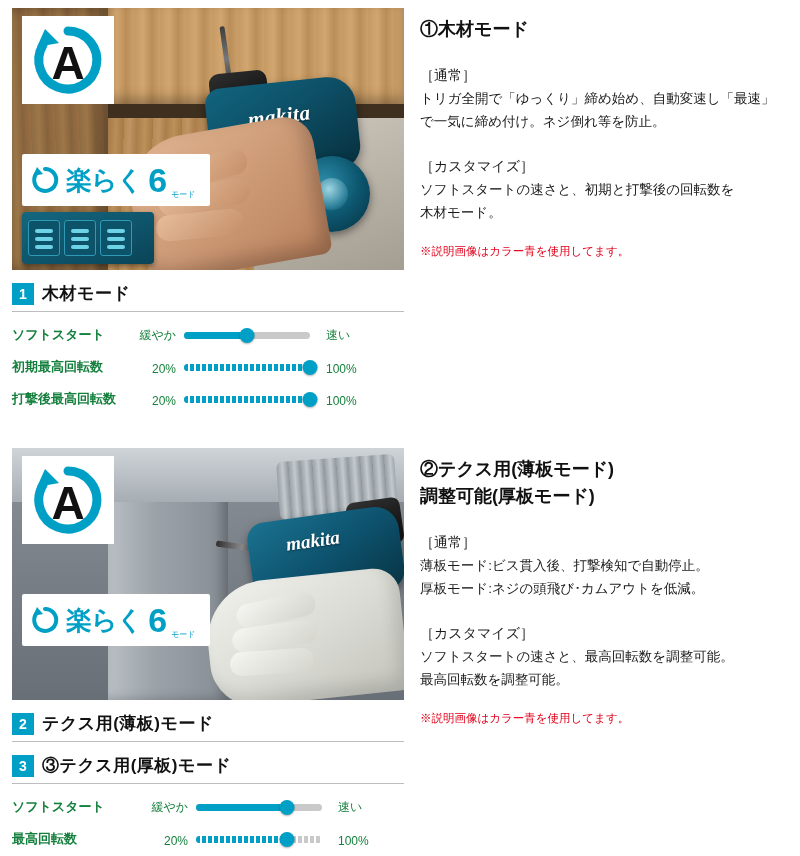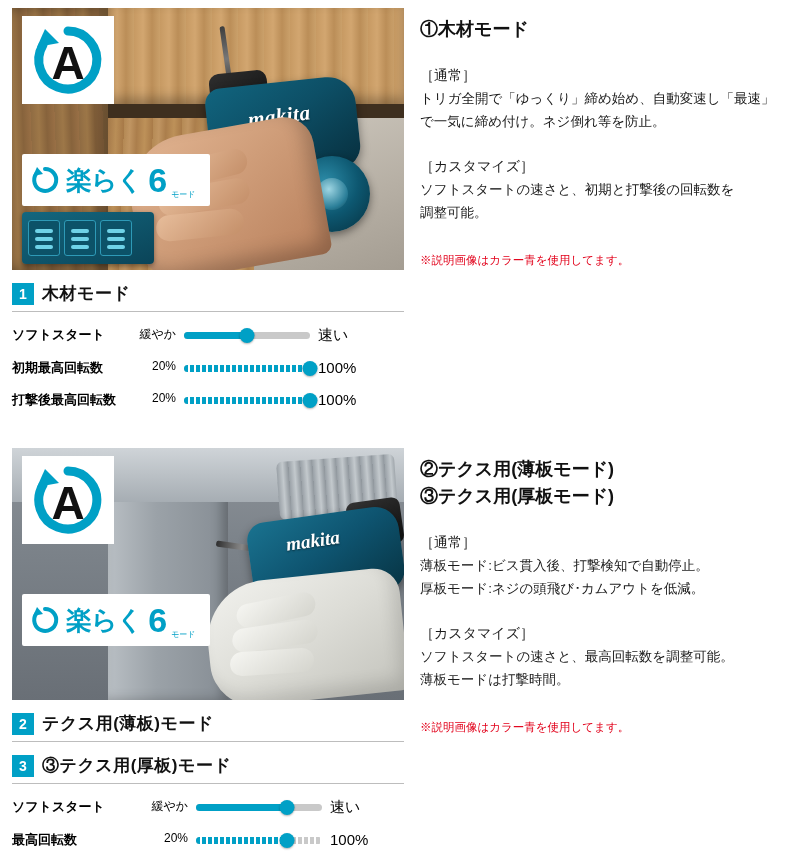--- a/index.html
+++ b/index.html
@@ -341,38 +341,38 @@
   }
   .hr-line {
     border: 0;
     border-top: 1px solid #bdbdbd;
     margin: 6px 0 0 0;
   }
 
   
   .slider-row {
     display: flex;
-    align-items: flex-start;
+    align-items: flex-end;
     margin-top: 14px;
     font-size: 13px;
-    color: #000000;
+    color: #15803d;
   }
   .sr-label {
     font-weight: bold;
     white-space: nowrap;
   }
   .sr-left {
     text-align: right;
     white-space: nowrap;
     font-size: 12px;
   }
   .sr-right {
     white-space: nowrap;
-    font-size: 15px;
-    margin-left: 0;
+    font-size: 12px;
+    margin-left: 8px;
   }
   .track {
     position: relative;
     flex: 0 0 auto;
     height: 18px;
     margin: 0 8px;
     display: flex;
     align-items: center;
   }
   .track .rail {
@@ -420,21 +420,21 @@
     margin-top: 20px;
     font-size: 13.5px;
     line-height: 1.72;
     color: #1a1a1a;
   }
   .rt-head {
     font-size: 14px;
     color: #1a1a1a;
   }
   .rt-note {
-    margin-top: 29px;
+    margin-top: 20px;
     font-size: 11.5px;
     color: #e2001a;
   }
 </style>
 </head>
 <body>
 
 <div class="page">
 
   <div class="section sec1">
@@ -527,21 +527,21 @@
 
       <div class="rt-block">
         <div class="rt-head">［通常］</div>
         <div>トリガ全開で「ゆっくり」締め始め、自動変速し「最速」</div>
         <div>で一気に締め付け。ネジ倒れ等を防止。</div>
       </div>
 
       <div class="rt-block">
         <div class="rt-head">［カスタマイズ］</div>
         <div>ソフトスタートの速さと、初期と打撃後の回転数を</div>
-        <div>調整可能。</div>
+        <div>木材モード。</div>
       </div>
 
       <div class="rt-note">※説明画像はカラー青を使用してます。</div>
     </div>
   </div>
 
   <div class="section sec2">
 
     <div class="panel-left">
 
@@ -609,31 +609,31 @@
           <span class="fill ticks" style="width:72%"></span>
           <span class="knob" style="left:72%"></span>
         </span>
         <span class="sr-right">100%</span>
       </div>
 
     </div>
 
     <div class="panel-right">
       <div class="rt-title">②テクス用(薄板モード)</div>
-      <div class="rt-title">③テクス用(厚板モード)</div>
+      <div class="rt-title">調整可能(厚板モード)</div>
 
       <div class="rt-block">
         <div class="rt-head">［通常］</div>
         <div>薄板モード:ビス貫入後、打撃検知で自動停止。</div>
         <div>厚板モード:ネジの頭飛び･カムアウトを低減。</div>
       </div>
 
       <div class="rt-block">
         <div class="rt-head">［カスタマイズ］</div>
         <div>ソフトスタートの速さと、最高回転数を調整可能。</div>
-        <div>薄板モードは打撃時間。</div>
+        <div>最高回転数を調整可能。</div>
       </div>
 
       <div class="rt-note">※説明画像はカラー青を使用してます。</div>
     </div>
   </div>
 
 </div>
 
 </body></html>

